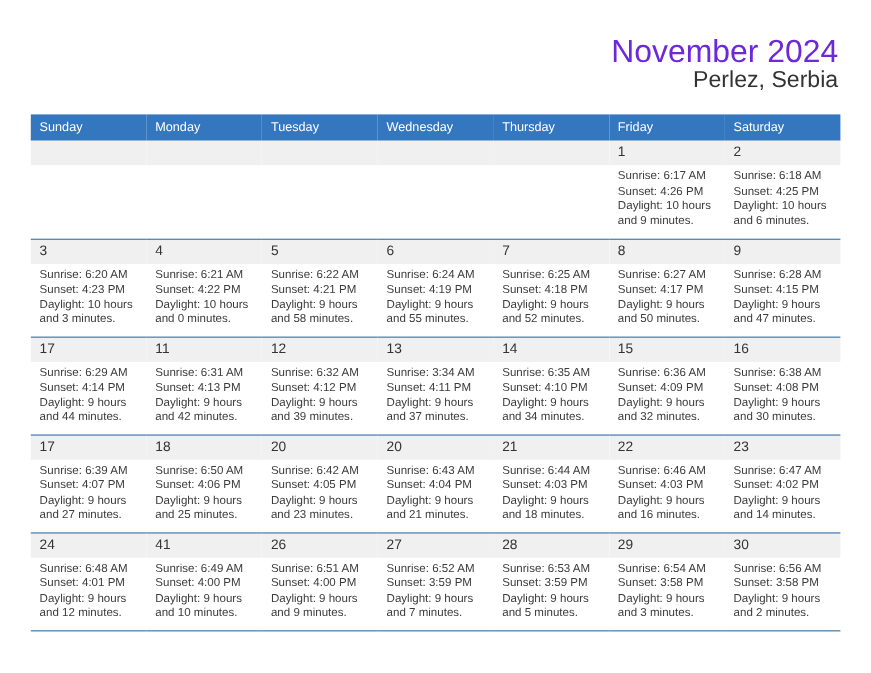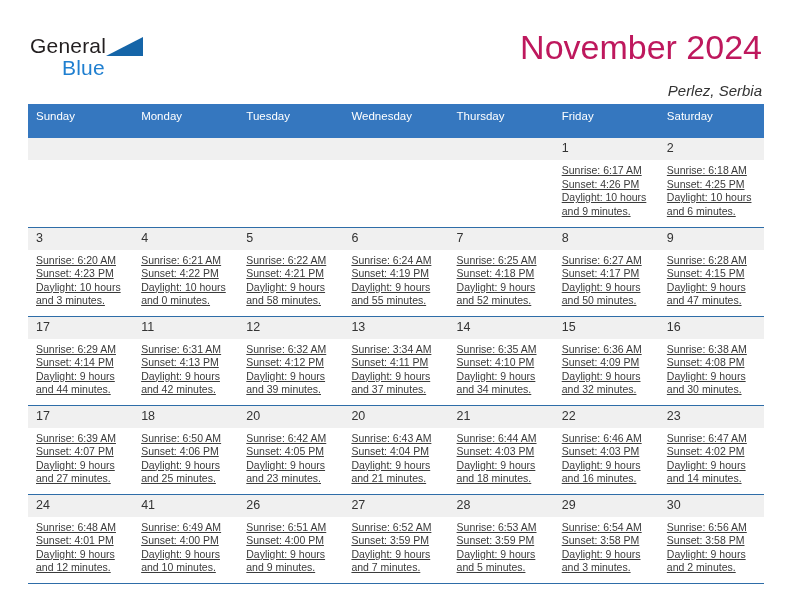--- a/index.html
+++ b/index.html
@@ -64,51 +64,50 @@
     color: #1f7fd0;
     font-family: "Liberation Sans", sans-serif;
   }
   .title-block {
     position: absolute;
     right: 30px;
     top: 30px;
     text-align: right;
   }
   .cal-title {
-    font-size: 34px;
-    color: #be185d;
+    font-size: 29px;
+    color: #6d28d9;
     font-weight: normal;
     line-height: 34px;
     white-space: nowrap;
   }
   .cal-subtitle {
-    margin-top: 18px;
-    font-size: 15px;
+    margin-top: 0;
+    font-size: 21px;
     color: #333333;
     line-height: 18px;
     white-space: nowrap;
-    font-style: italic;
   }
 
   
   .calendar {
     position: absolute;
     left: 28px;
     top: 104px;
     width: 736px;
     border-collapse: collapse;
     table-layout: fixed;
   }
   .calendar th {
     background: #3577bf;
     color: #ffffff;
     font-size: 11.5px;
     font-weight: normal;
     text-align: left;
-    padding: 6px 0 16px 8px;
+    padding: 6px 0 6px 8px;
     height: 20px;
     box-sizing: border-box;
   }
   .calendar td {
     vertical-align: top;
     padding: 0;
     width: 105.14px;
     height: 89px;
     box-sizing: border-box;
     border-bottom: 1px solid #2e6da8;
@@ -129,38 +128,32 @@
   }
   td.empty .daynum {
     background: #f0f0f0;
     color: transparent;
   }
   .info {
     padding: 4px 6px 0 8px;
     font-size: 10.5px;
     line-height: 13.6px;
     color: #3b3b3b;
-    text-decoration: underline;
   }
   .info div {
     white-space: nowrap;
   }
 </style>
 </head>
 <body>
 
 <div class="page">
 
   <div class="header">
 
-    <div class="logo">
-      <span class="logo-general">General</span>
-      <span class="logo-triangle"></span>
-      <span class="logo-blue">Blue</span>
-    </div>
 
     <div class="title-block">
       <div class="cal-title">November 2024</div>
       <div class="cal-subtitle">Perlez, Serbia</div>
     </div>
 
   </div>
 
   <table class="calendar">
     <thead>

